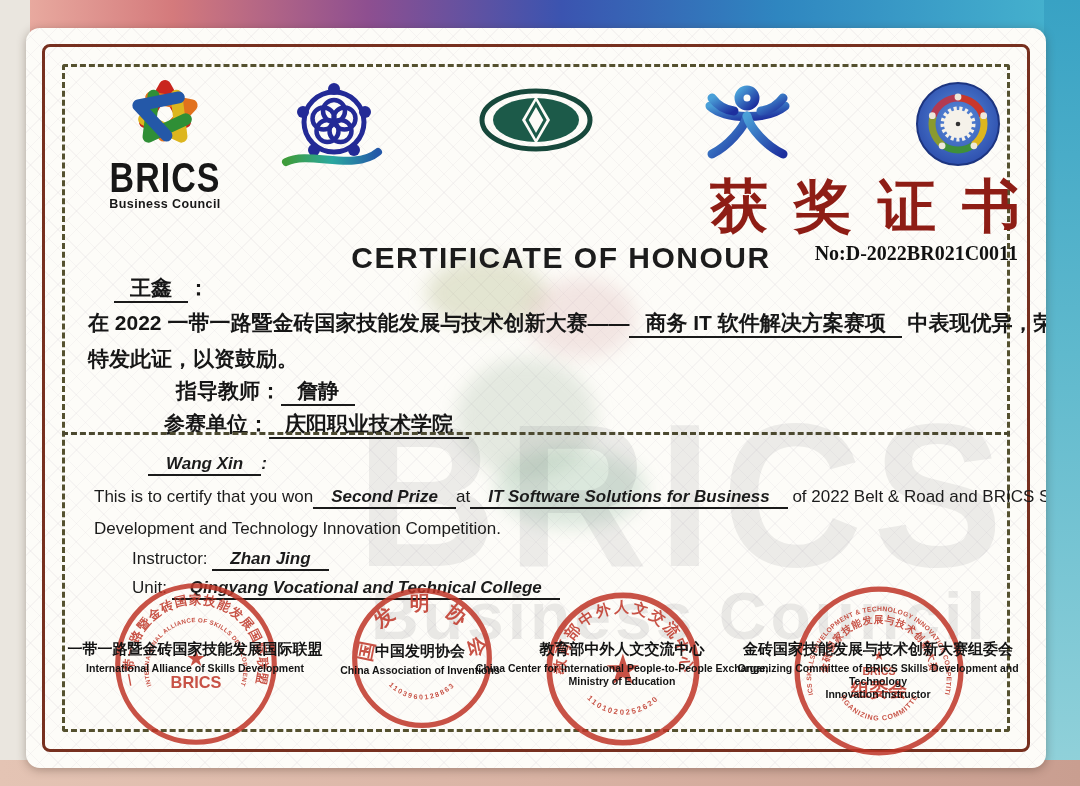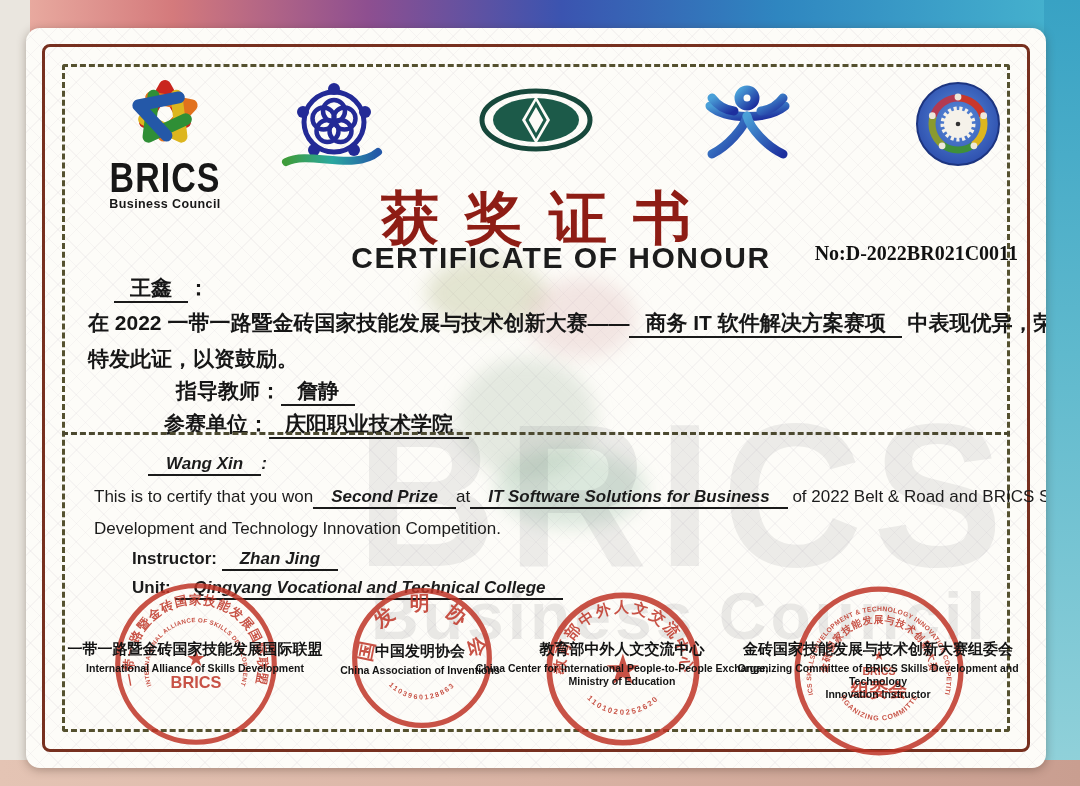--- a/index.html
+++ b/index.html
@@ -37,38 +37,38 @@
   .blob3{left:430px;top:330px;width:140px;height:120px;background:rgba(140,170,140,.22);}
   .blob4{left:470px;top:420px;width:150px;height:80px;background:rgba(120,170,140,.25);}
 
   
   .logo{z-index:2;}
   .brics-word{font-size:34px;font-weight:900;letter-spacing:1px;color:#171717;
     transform:scaleY(1.25);transform-origin:top;line-height:1;}
   .brics-sub{font-size:12.5px;font-weight:800;color:#171717;letter-spacing:.4px;margin-top:7px;}
 
   
-  .title-cn{left:0;top:152px;width:100%;text-align:center;z-index:2;
+  .title-cn{left:0;top:140px;width:100%;text-align:right;z-index:2;
     font-size:58px;font-weight:900;color:#8e1d15;letter-spacing:26px;padding-left:26px;box-sizing:border-box;}
   .title-en{left:0;top:213px;width:100%;text-align:center;z-index:2;
     font-size:30px;font-weight:700;color:#1c1c1c;letter-spacing:1.5px;padding-left:25px;}
   .cert-no{right:28px;top:214px;z-index:2;font-family:"Liberation Serif",serif;
     font-size:20px;font-weight:700;color:#111;}
 
   
   .cn{z-index:2;font-size:21px;font-weight:700;color:#161616;white-space:nowrap;}
   .u{border-bottom:2px solid #1a1a1a;padding:0 16px;display:inline-block;line-height:1.25;}
   .u-sm{border-bottom:2px solid #1a1a1a;padding:0 22px;display:inline-block;line-height:1.25;}
 
   
   .divider{left:36px;right:36px;top:404px;border-top:3px dashed #4c4930;z-index:2;}
 
   
   .en{z-index:2;font-size:17px;color:#1b1b1b;white-space:nowrap;}
-  .en b{font-weight:700;}
+  .en b{font-weight:400;}
   .ser{font-family:Liberation Sans, sans-serif;font-style:italic;font-weight:700;}
   .ue{border-bottom:2px solid #1a1a1a;padding:0 18px;display:inline-block;line-height:1.2;}
 
   
   .org{z-index:4;text-align:center;color:#131313;}
   .org .cnl{font-size:15px;font-weight:800;white-space:nowrap;}
   .org .enl{font-size:10.5px;font-weight:700;margin-top:3px;line-height:1.25;}
 
   .seal{z-index:3;opacity:.85;}
   .seal text{fill:#bf3527;}

